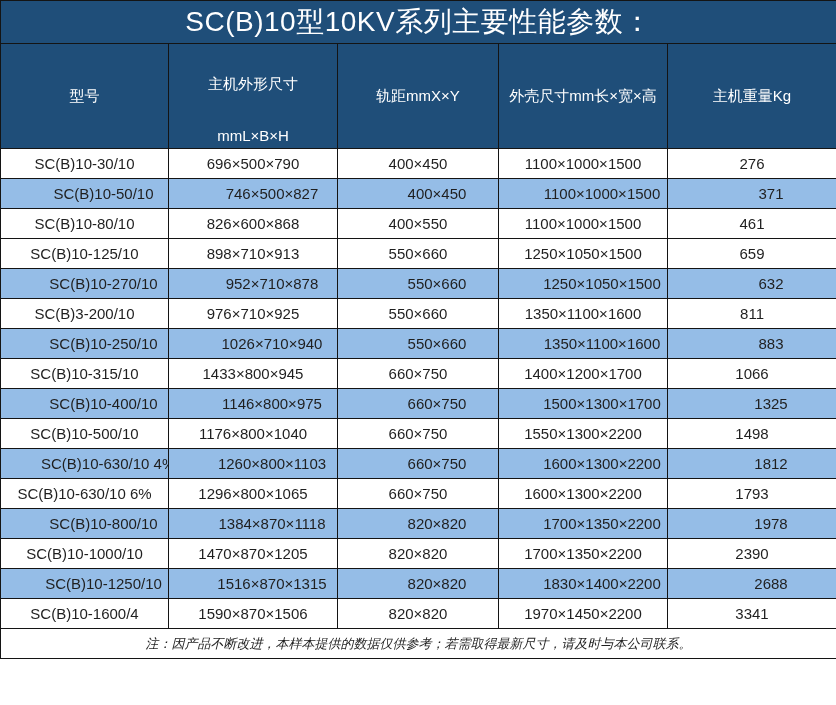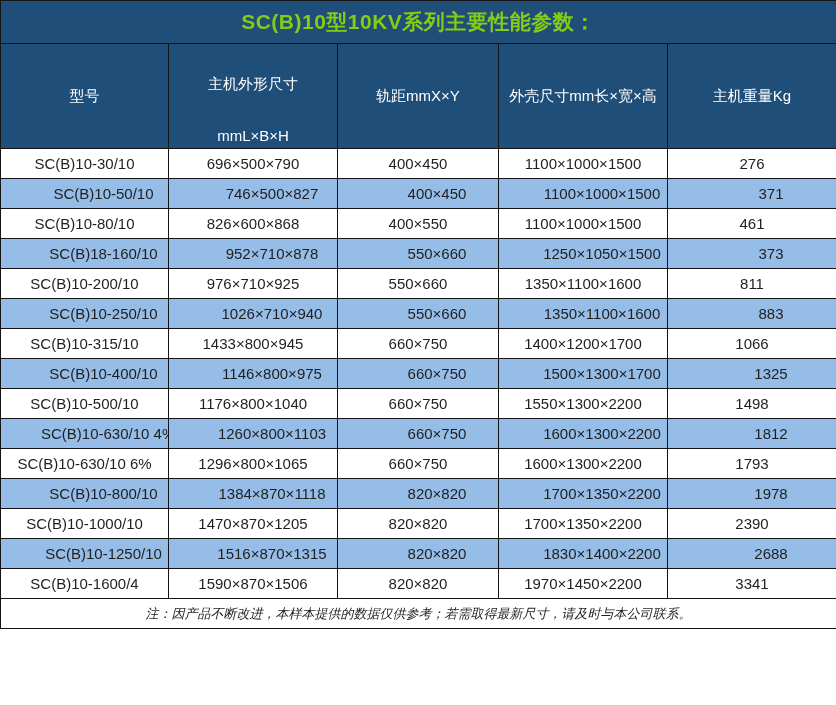--- a/index.html
+++ b/index.html
@@ -22,23 +22,23 @@
   table.spec td,table.spec th{
     border:1px solid var(--border);
     text-align:center;
     vertical-align:middle;
     padding:0 2px;
     overflow:hidden;
     white-space:nowrap;
   }
   .title-cell{
     background:var(--header-bg);
-    color:#84cc16;
-    font-size:21px;
-    font-weight:bold;
+    color:#ffffff;
+    font-size:28px;
+    font-weight:normal;
     height:42px;
     letter-spacing:0.5px;
   }
   .head-row th{
     background:var(--header-bg);
     color:#ffffff;
     font-size:15px;
     font-weight:normal;
     height:60px;
     line-height:1.6;
@@ -109,29 +109,36 @@
         <td>1100×1000×1500</td>
         <td>371</td>
       </tr>
       <tr>
         <td>SC(B)10-80/10</td>
         <td>826×600×868</td>
         <td>400×550</td>
         <td>1100×1000×1500</td>
         <td>461</td>
       </tr>
-      <tr class="alt">
-        <td>SC(B)18-160/10</td>
+      <tr>
+        <td>SC(B)10-125/10</td>
+        <td>898×710×913</td>
+        <td>550×660</td>
+        <td>1250×1050×1500</td>
+        <td>659</td>
+      </tr>
+      <tr class="alt">
+        <td>SC(B)10-270/10</td>
         <td>952×710×878</td>
         <td>550×660</td>
         <td>1250×1050×1500</td>
-        <td>373</td>
-      </tr>
-      <tr>
-        <td>SC(B)10-200/10</td>
+        <td>632</td>
+      </tr>
+      <tr>
+        <td>SC(B)3-200/10</td>
         <td>976×710×925</td>
         <td>550×660</td>
         <td>1350×1100×1600</td>
         <td>811</td>
       </tr>
       <tr class="alt">
         <td>SC(B)10-250/10</td>
         <td>1026×710×940</td>
         <td>550×660</td>
         <td>1350×1100×1600</td>

